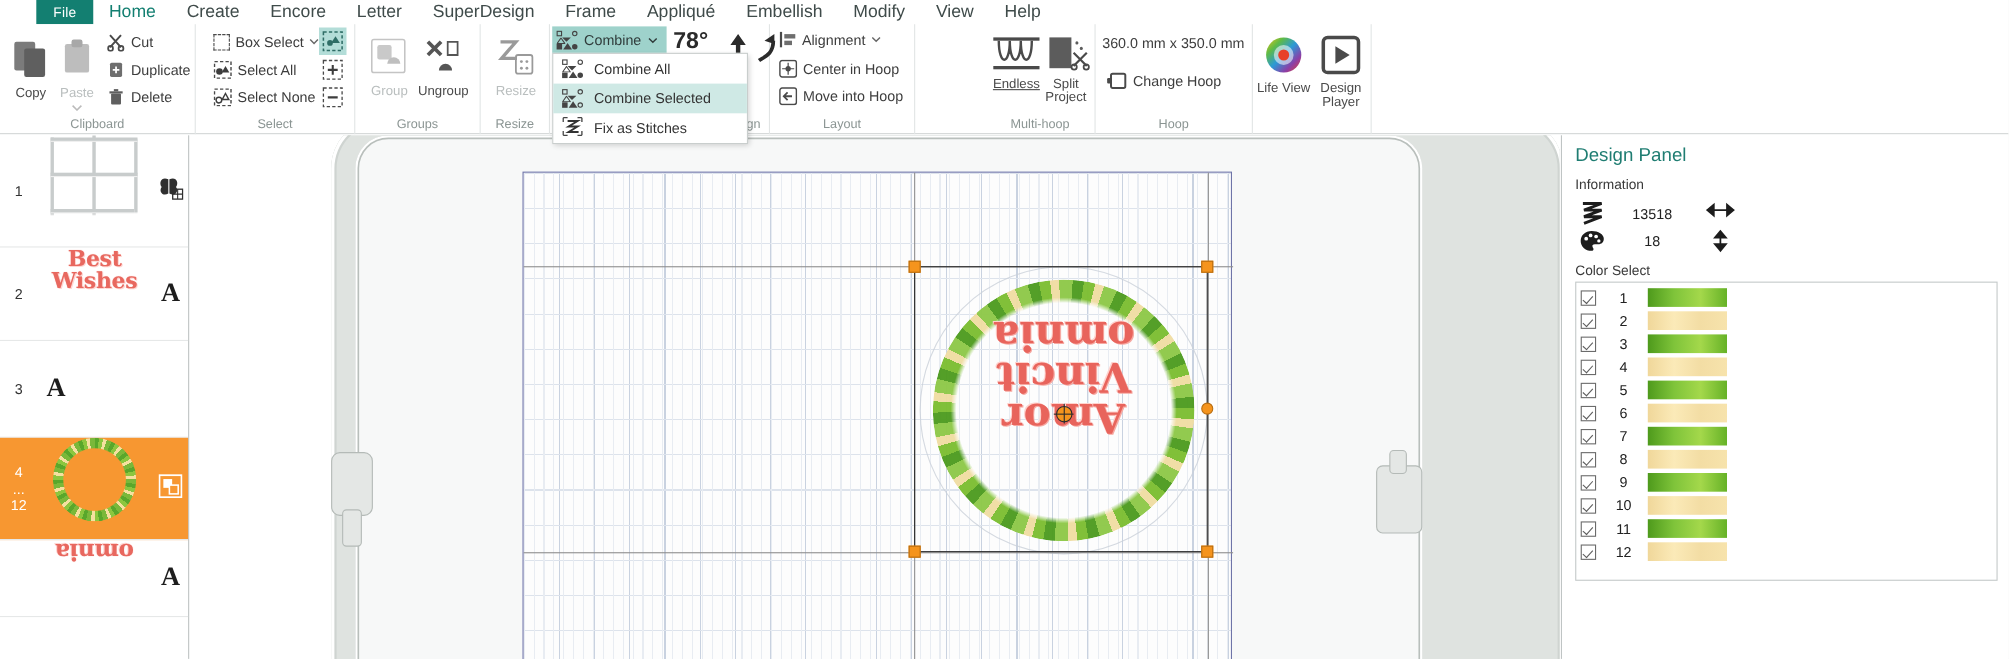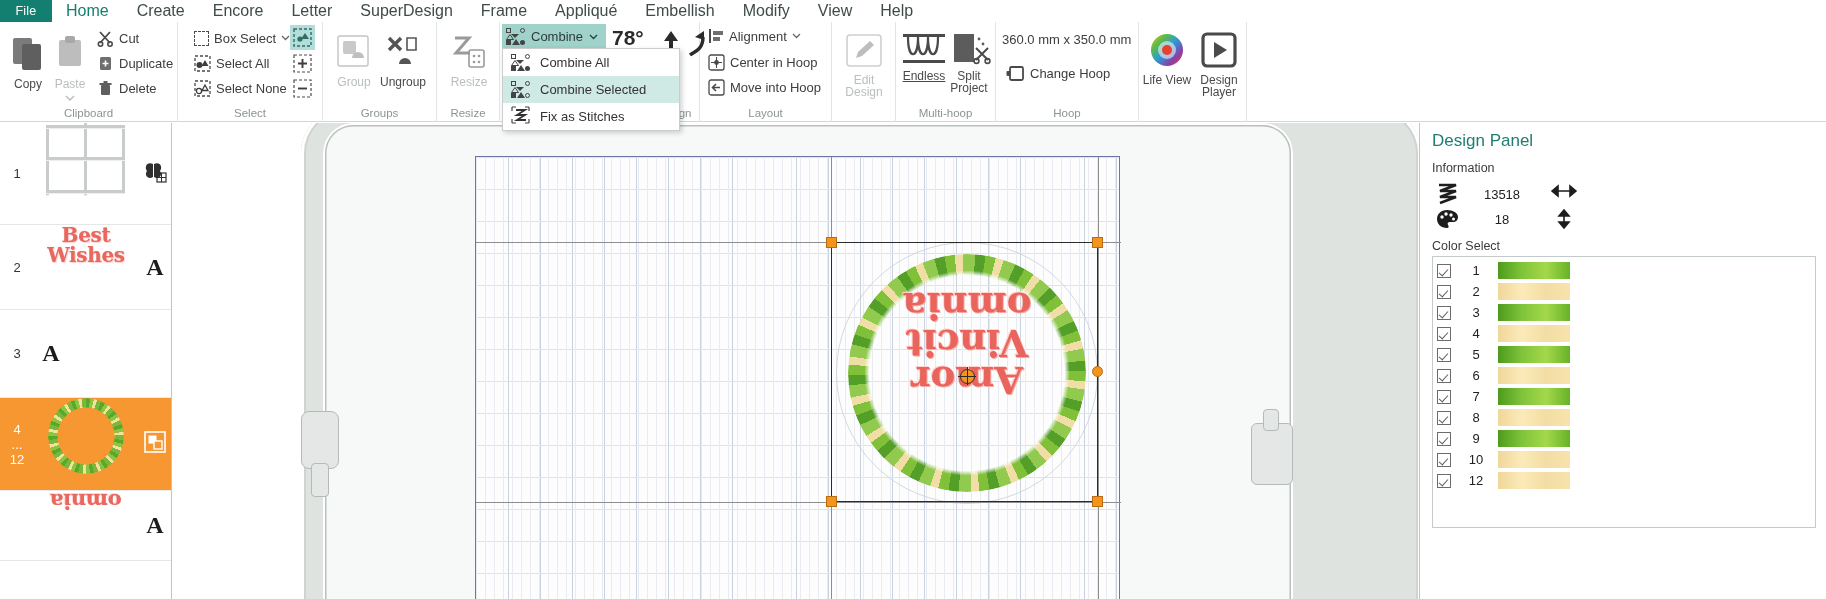--- a/index.html
+++ b/index.html
@@ -7,21 +7,21 @@
     width: 1826px; height: 599px;
     font-family: "Liberation Sans", sans-serif;
     background: #ffffff;
     overflow: hidden;
   }
   #app { position: relative; width: 1826px; height: 599px; }
 
   
   .tabbar {
     position: absolute; top: 0; left: 0; width: 1826px; height: 22px;
-    background: #ffffff; display: flex; align-items: stretch;
+    background: #ffffff; display: flex; align-items: stretch; padding-left: 33px;
   }
   .tab-file {
     width: 52px; background: #137f71; color: #fff;
     font-size: 12.5px; display: flex; align-items: center; justify-content: center;
     letter-spacing: .2px;
   }
   .tab {
     padding: 0 14px; display: flex; align-items: center;
     font-size: 16px; color: #3f4b4a; white-space: nowrap;
   }
@@ -442,29 +442,20 @@
       <div class="smallbtn" style="left:6px; top:54px;">
         <svg class="ico" width="17" height="17" viewBox="0 0 17 17">
           <rect x="1" y="1" width="15" height="15" rx="2" fill="none" stroke="#4a4a4a" stroke-width="1.3"></rect>
           <path d="M12 8.5 H5 M8 5 L4.5 8.5 L8 12" stroke="#4a4a4a" stroke-width="1.6" fill="none"></path>
         </svg>
         <span>Move into Hoop</span>
       </div>
       <div class="glabel">Layout</div>
     </div>
 
-    <div class="rgroup" style="left:832px; width:64px;">
-      <div class="bigbtn dim" style="left:4px; top:10px;">
-        <svg width="40" height="38" viewBox="0 0 40 38">
-          <rect x="3" y="3" width="34" height="31" rx="3" fill="none" stroke="#cfcfcf" stroke-width="1.6"></rect>
-          <path d="M12 26 L14 20 L26 9 L30 13 L18 24 Z" fill="#bdbdbd"></path>
-        </svg>
-        <span class="lbl" style="line-height:12px;">Edit Design</span>
-      </div>
-    </div>
 
     <div class="rgroup" style="left:896px; width:100px;">
       <div class="bigbtn" style="left:0px; top:10px;text-decoration:underline;">
         <svg width="46" height="34" viewBox="0 0 46 34">
           <rect x="2" y="2" width="42" height="3" fill="#4a4a4a"></rect>
           <rect x="2" y="28" width="42" height="3" fill="#4a4a4a"></rect>
           <path d="M7 5 C7 28, 17 28, 17 5 M17 5 C17 28, 27 28, 27 5 M27 5 C27 28, 37 28, 37 5" stroke="#4a4a4a" stroke-width="2.2" fill="none"></path>
         </svg>
         <span class="lbl">Endless</span>
       </div>
@@ -742,19 +733,24 @@
         <span class="cidx">9</span>
         <span class="cswatch" style="background:linear-gradient(to right,#4e9a1c,#7fc43a,#a4d84b,#66b227)"></span>
       </div>
       <div class="crow">
         <span class="cbox"></span>
         <span class="cidx">10</span>
         <span class="cswatch" style="background:linear-gradient(to right,#f0d79a,#fbeab8,#f3dda4,#f7e3ac)"></span>
       </div>
       <div class="crow">
         <span class="cbox"></span>
+        <span class="cidx">11</span>
+        <span class="cswatch" style="background:linear-gradient(to right,#4e9a1c,#7fc43a,#a4d84b,#66b227)"></span>
+      </div>
+      <div class="crow">
+        <span class="cbox"></span>
         <span class="cidx">12</span>
         <span class="cswatch" style="background:linear-gradient(to right,#f0d79a,#fbeab8,#f3dda4,#f7e3ac)"></span>
       </div>
     </div>
   </div>
 
 </div>
 
 </body></html>

